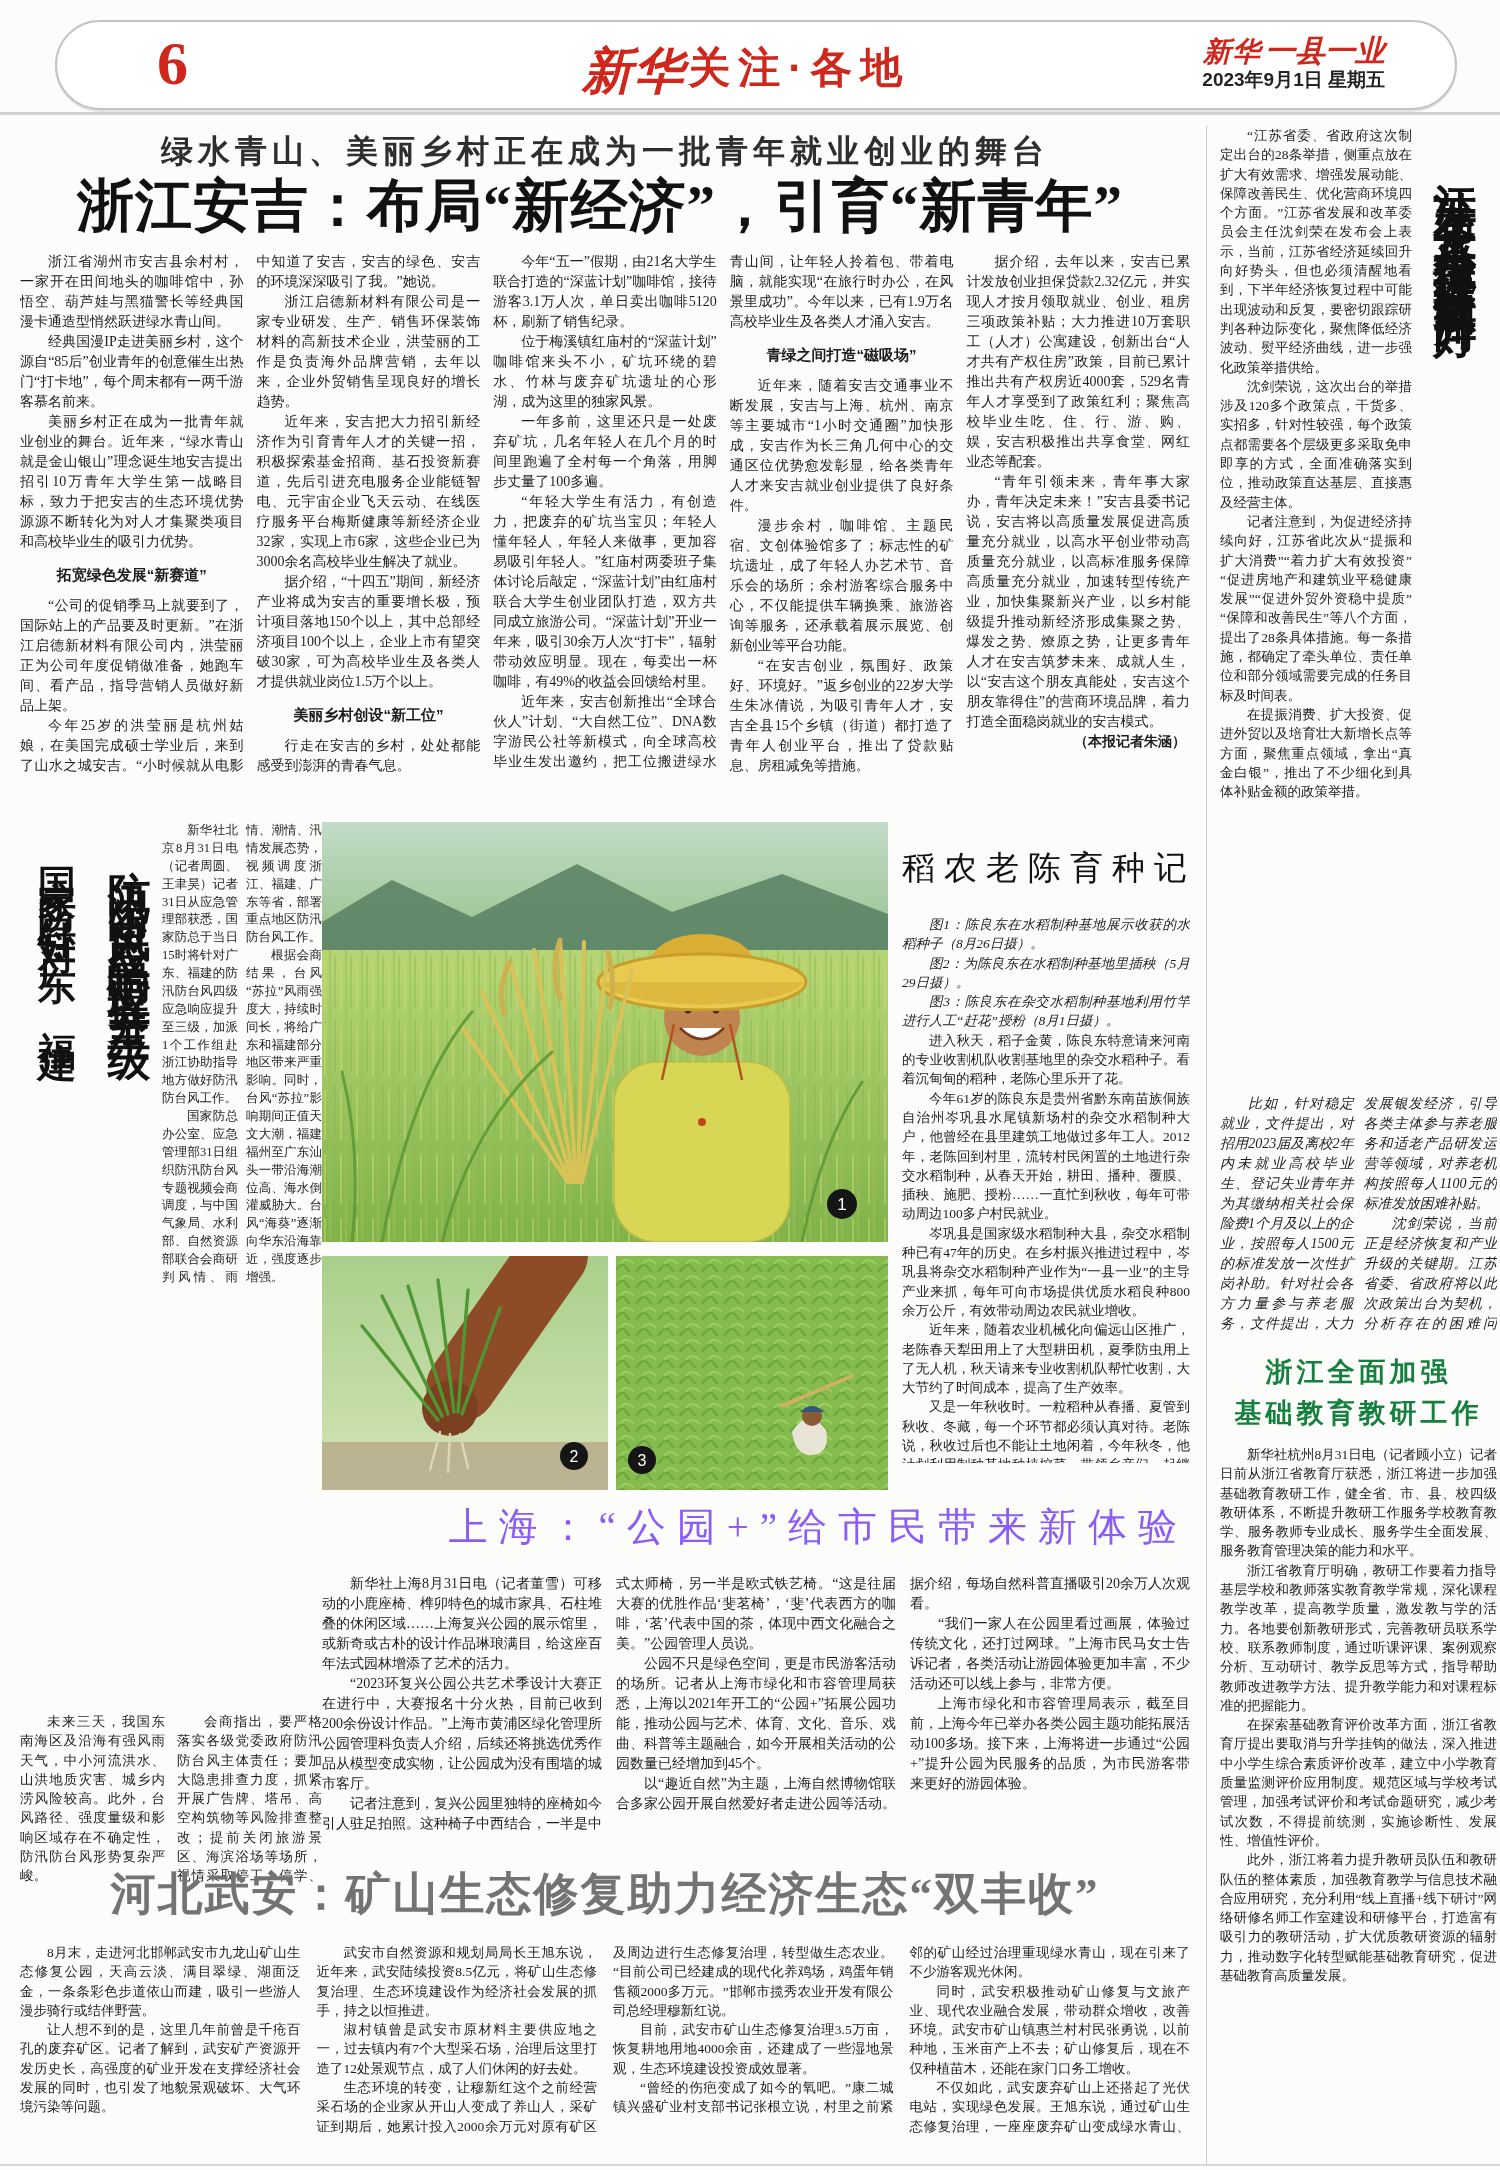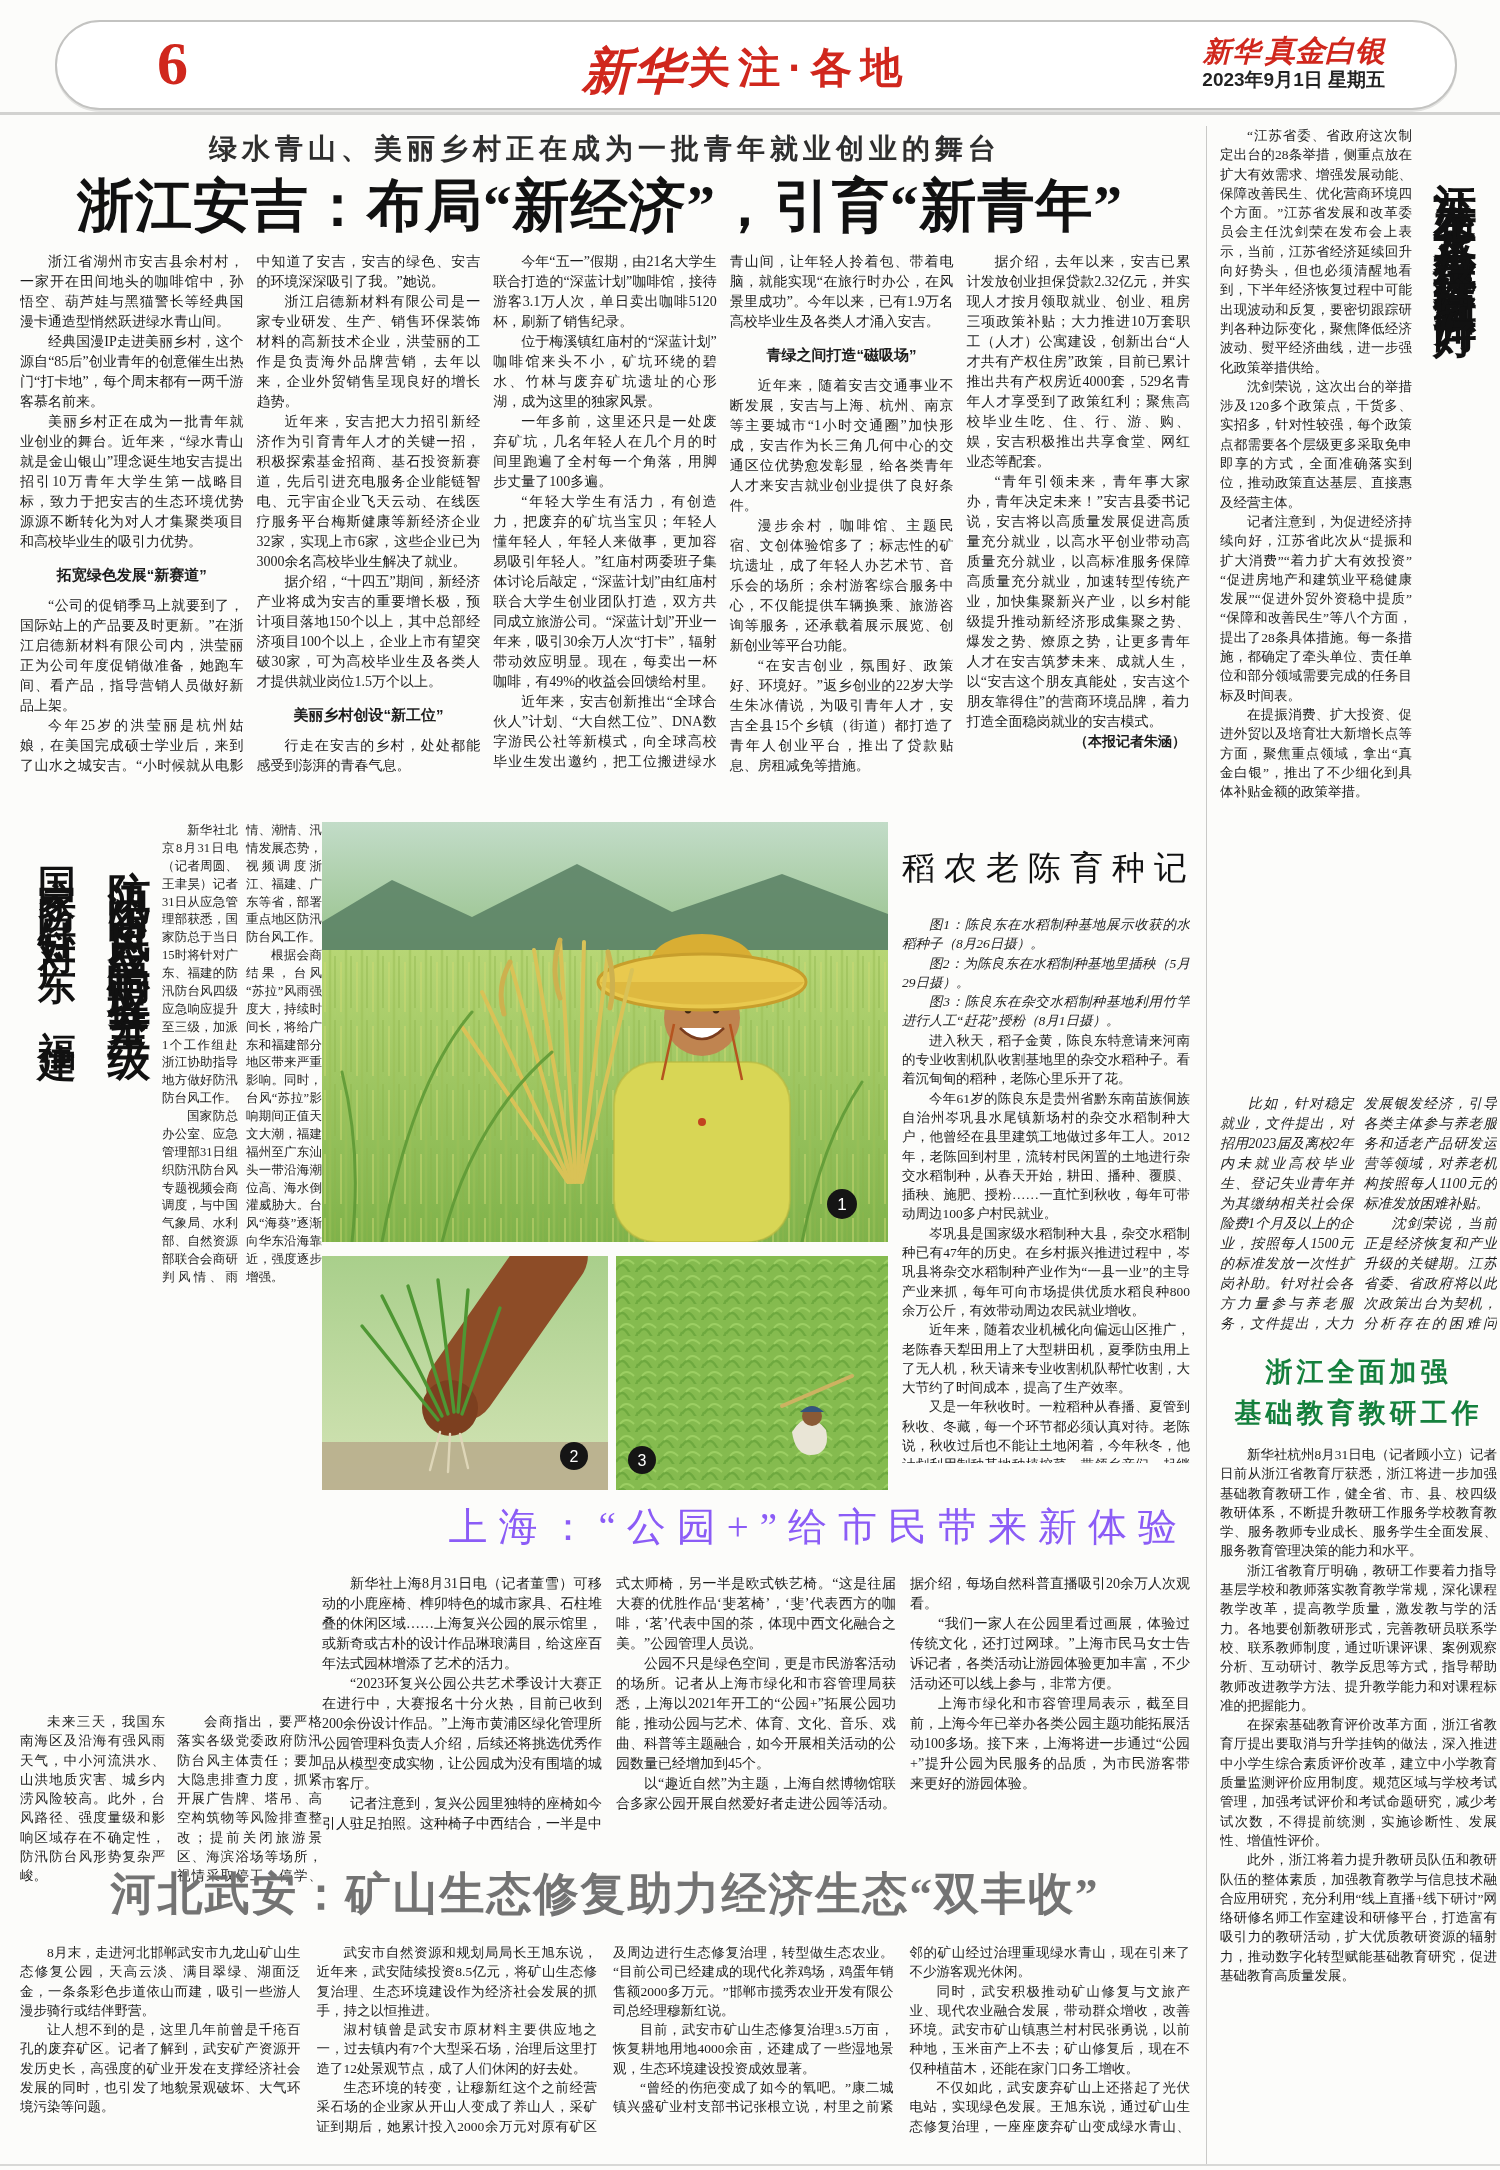--- a/index.html
+++ b/index.html
@@ -14,21 +14,21 @@
   .logo-script{color:#d0271d;font-style:italic;font-weight:bold;font-size:50px;letter-spacing:1px;}
   .logo-section{color:#d0271d;font-weight:bold;font-size:42px;letter-spacing:8px;
                 font-family:"Liberation Sans","DejaVu Sans",sans-serif;vertical-align:6px;}
   .mast-right{position:absolute;right:70px;top:12px;text-align:right;line-height:1.15;}
   .mast-name{color:#d0271d;font-weight:bold;font-style:italic;font-size:30px;}
   .mast-date{font-size:19px;font-weight:bold;color:#222;
              font-family:"Liberation Sans","DejaVu Sans",sans-serif;}
   
   .kicker{position:absolute;top:130px;left:40px;width:1130px;text-align:center;
           font-family:"Liberation Sans","DejaVu Sans",sans-serif;
-          font-size:28px;font-weight:bold;color:#2e2e2e;letter-spacing:5px;}
+          font-size:32px;font-weight:bold;color:#2e2e2e;letter-spacing:5px;}
   .main-headline{position:absolute;top:168px;left:10px;width:1180px;text-align:center;
           font-size:57px;font-weight:bold;letter-spacing:1px;color:#111;}
   
   .flow{font-size:14px;line-height:1.43;text-align:justify;}
   .flow p{margin:0;}
   .para{text-indent:2em;}
   .subhead{text-indent:0;text-align:center;font-weight:bold;
            font-family:"Liberation Sans","DejaVu Sans",sans-serif;
            margin:12px 0 10px 0 !important;font-size:15px;}
   .byline{text-indent:0;text-align:right;font-weight:bold;padding-right:4px;}
@@ -84,21 +84,21 @@
   <div class="masthead-rule"></div>
   <div class="header-pill">
     <span class="pagenum">6</span>
     <span class="logo-center">
       <span class="logo-script">新华</span>
       <span class="logo-section">关注·各地</span>
     </span>
     <span class="mast-right">
       <div>
         <span class="mast-name logo-script" style="font-size:28px">新华</span>
-        <span class="mast-name">真金白银</span>
+        <span class="mast-name">一县一业</span>
       </div>
       <div class="mast-date">2023年9月1日 星期五</div>
     </span>
   </div>
 
   <div class="kicker">绿水青山、美丽乡村正在成为一批青年就业创业的舞台</div>
   <div class="main-headline">浙江安吉：布局“新经济”，引育“新青年”</div>
   <div class="flow main-flow">
       <p class="para">浙江省湖州市安吉县余村村，一家开在田间地头的咖啡馆中，孙悟空、葫芦娃与黑猫警长等经典国漫卡通造型悄然跃进绿水青山间。</p>
       <p class="para">经典国漫IP走进美丽乡村，这个源自“85后”创业青年的创意催生出热门“打卡地”，每个周末都有一两千游客慕名前来。</p>

